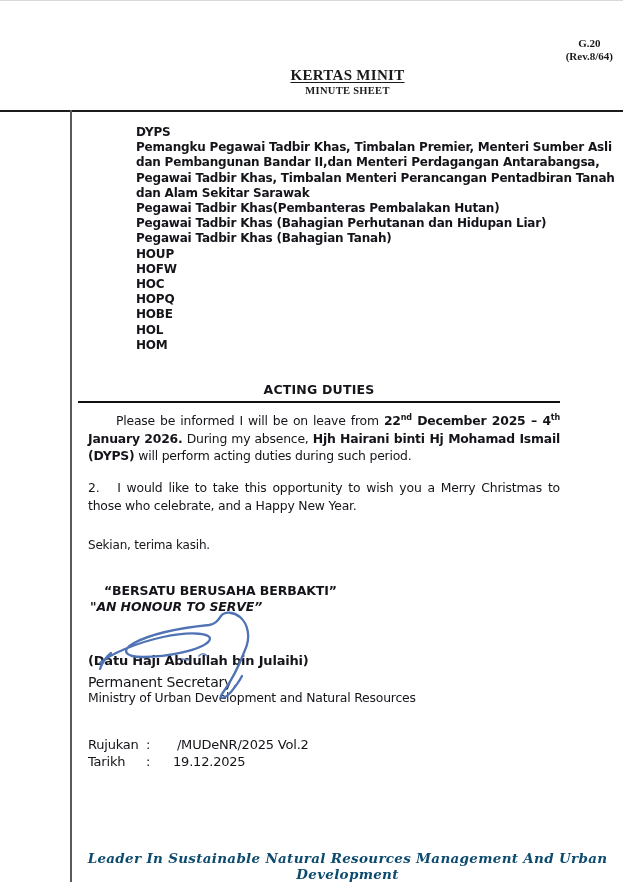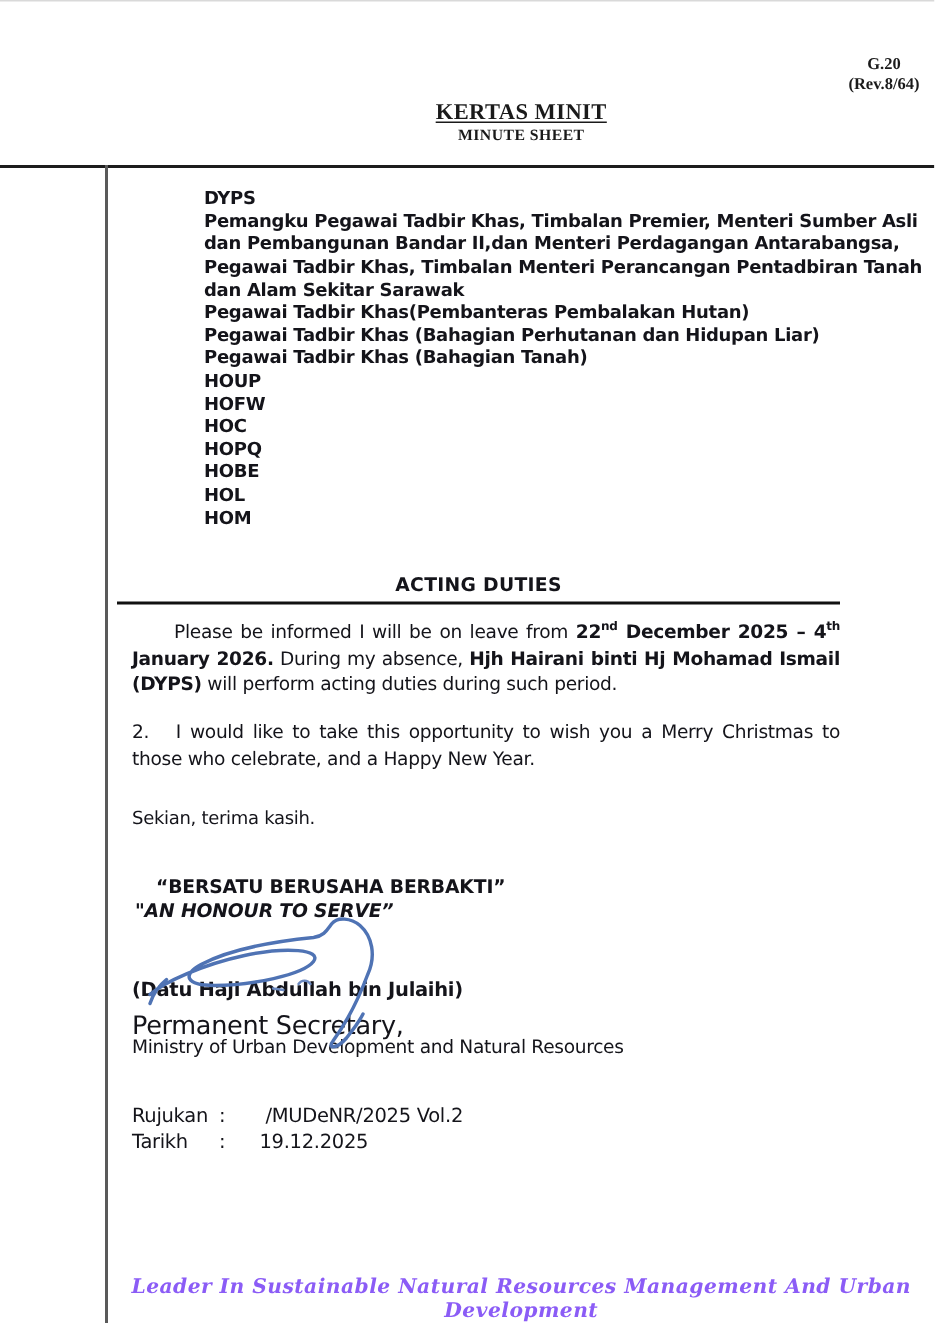--- a/index.html
+++ b/index.html
@@ -36,32 +36,32 @@
   #p1{top:411px; text-indent:28px;}
   #p2{top:478px;}
   .closing{position:absolute; left:88px; top:537px; font-size:12px; letter-spacing:-0.2px;}
   .motto1{position:absolute; left:88px; top:582px; font-size:12.5px; font-weight:bold; letter-spacing:-0.1px;margin-left:16px;}
   .motto2{position:absolute; left:90px; top:598px; font-size:12.5px; font-weight:bold; font-style:italic; letter-spacing:-0.1px;}
   
   .sig{position:absolute; left:93px; top:610px; width:172px; height:92px; z-index:3;}
   .sig path{fill:none; stroke:#4f73b4; stroke-width:2.3; stroke-linecap:round; stroke-linejoin:round;}
   .sig .thin{stroke-width:1.6; stroke:#6b89c0;}
   .sign-name{position:absolute; left:88px; top:652px; font-size:13px; font-weight:bold; letter-spacing:-0.2px; z-index:2;}
-  .sign-title{position:absolute; left:88px; top:673px; font-size:17px; letter-spacing:-0.2px;}
+  .sign-title{position:absolute; left:88px; top:673px; font-size:14px; letter-spacing:-0.2px;}
   .sign-ministry{position:absolute; left:88px; top:689px; font-size:12.4px; letter-spacing:-0.2px;}
   
   .refs{position:absolute; left:88px; top:735px; font-size:13px; line-height:17px; letter-spacing:-0.2px;}
   .ref-row{display:flex;}
   .ref-label{width:58px;}
   .ref-colon{width:27px;}
   
   .footer-tagline{
     position:absolute; left:72px; top:849px; width:551px; text-align:center;
     font-family:"DejaVu Serif","Liberation Serif",serif; font-style:italic;
-    font-size:13.5px; letter-spacing:.3px; color:#8b5cf6; font-weight:bold;}
+    font-size:13.5px; letter-spacing:.3px; color:#0c4a6e; font-weight:bold;}
 </style>
 </head>
 <body>
 
 <div class="page">
 
   <div class="form-ref">
     <div>G.20</div>
     <div>(Rev.8/64)</div>
   </div>

